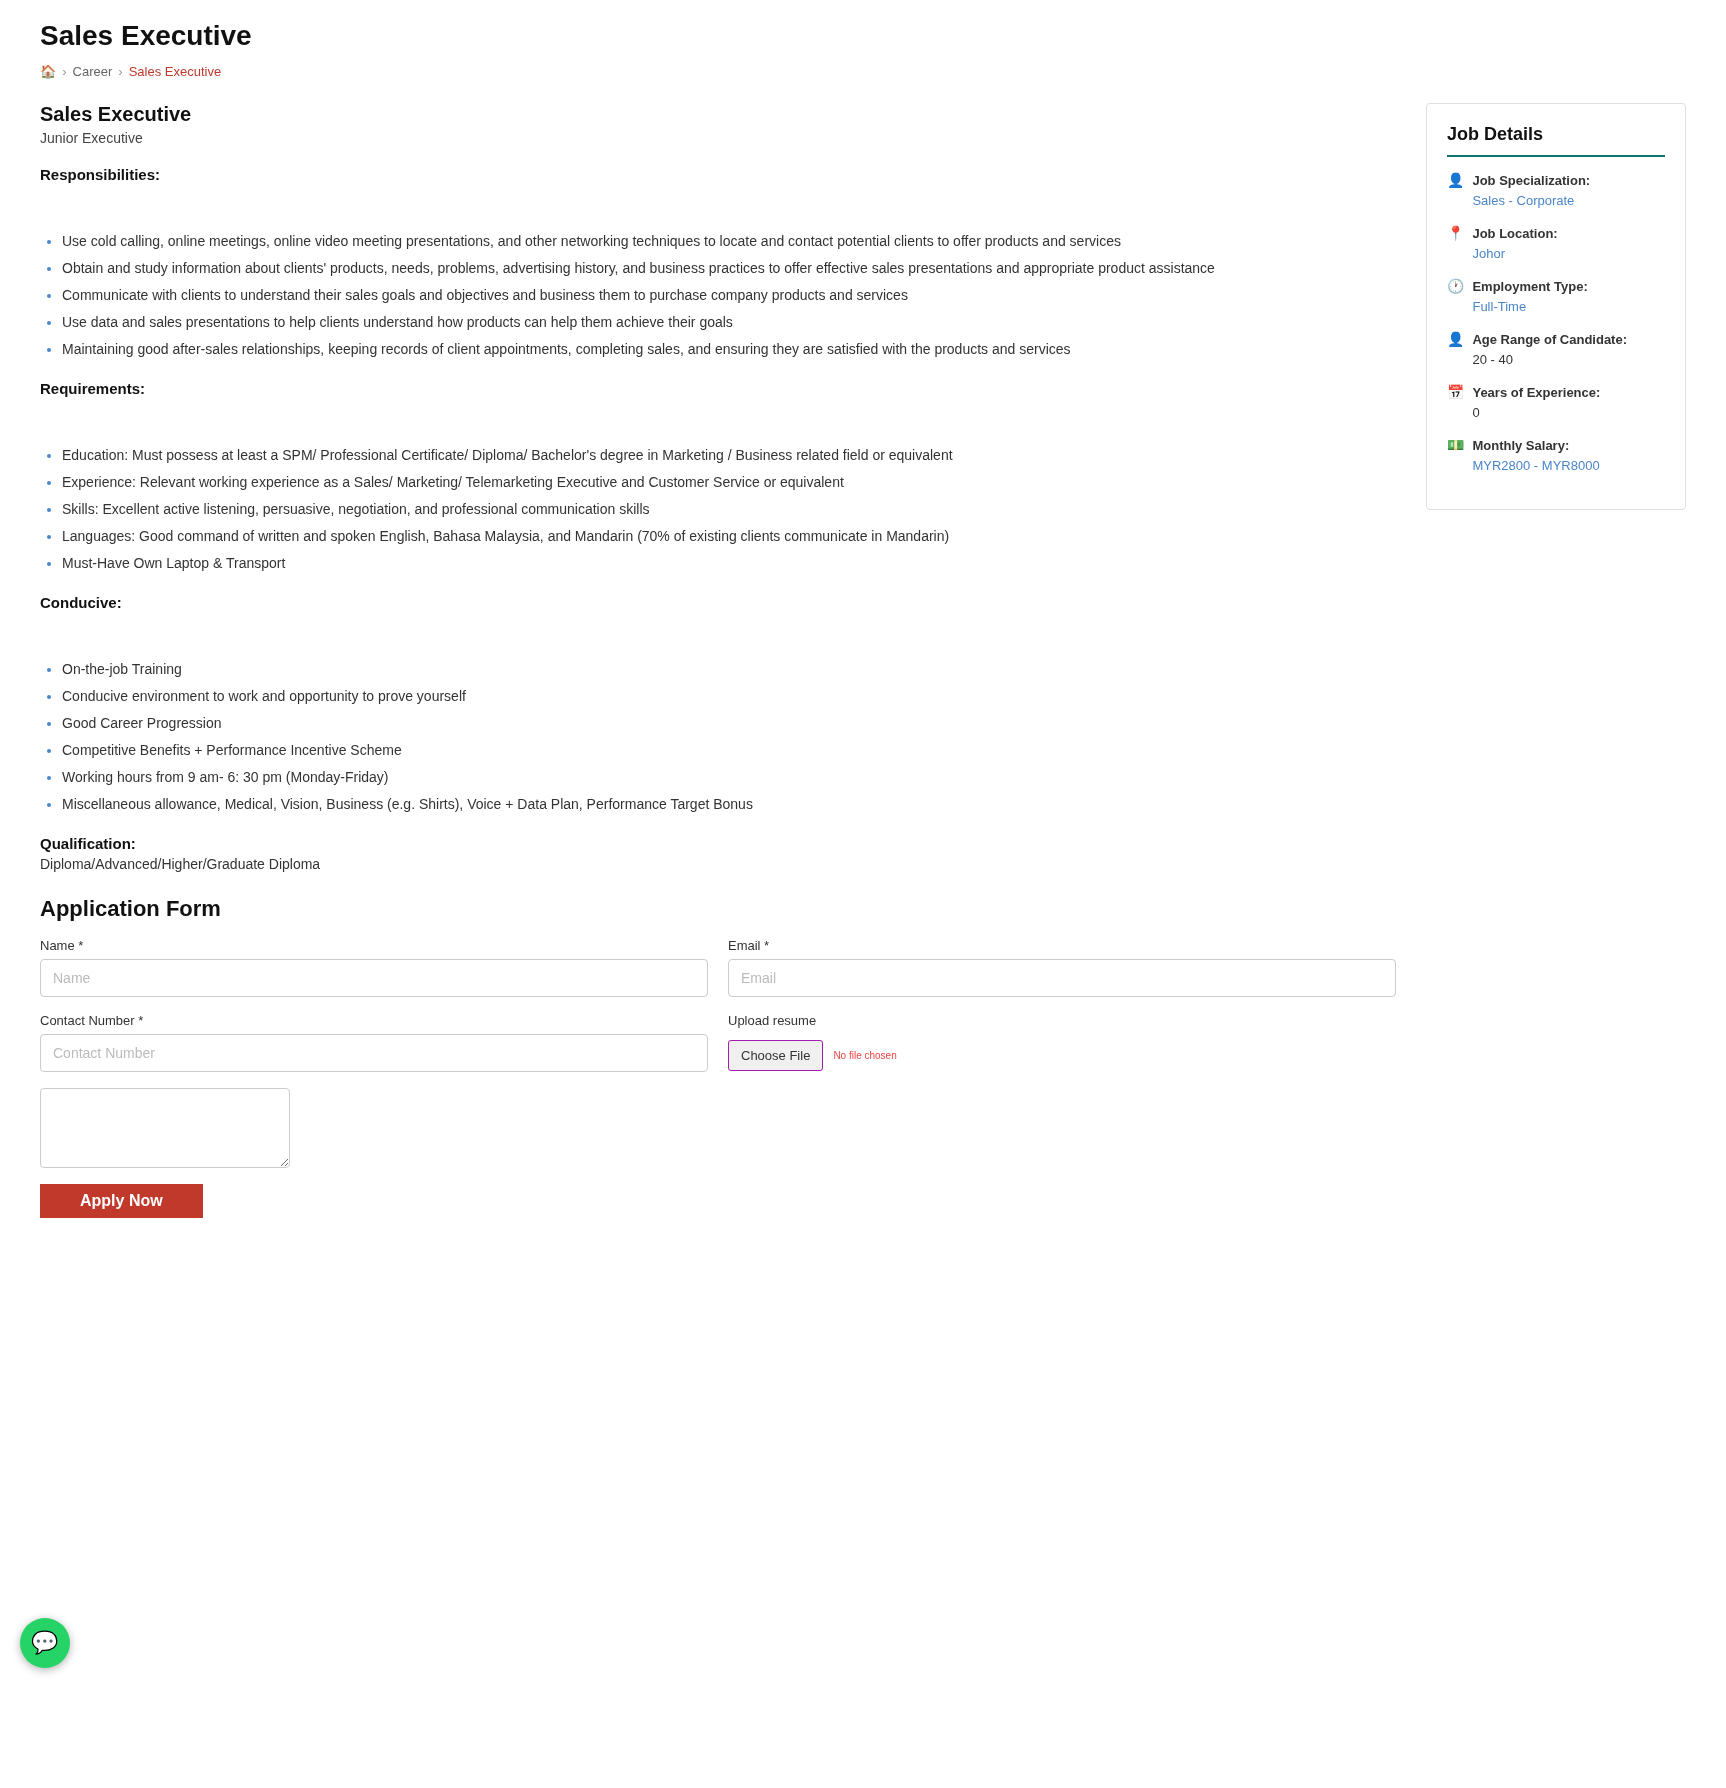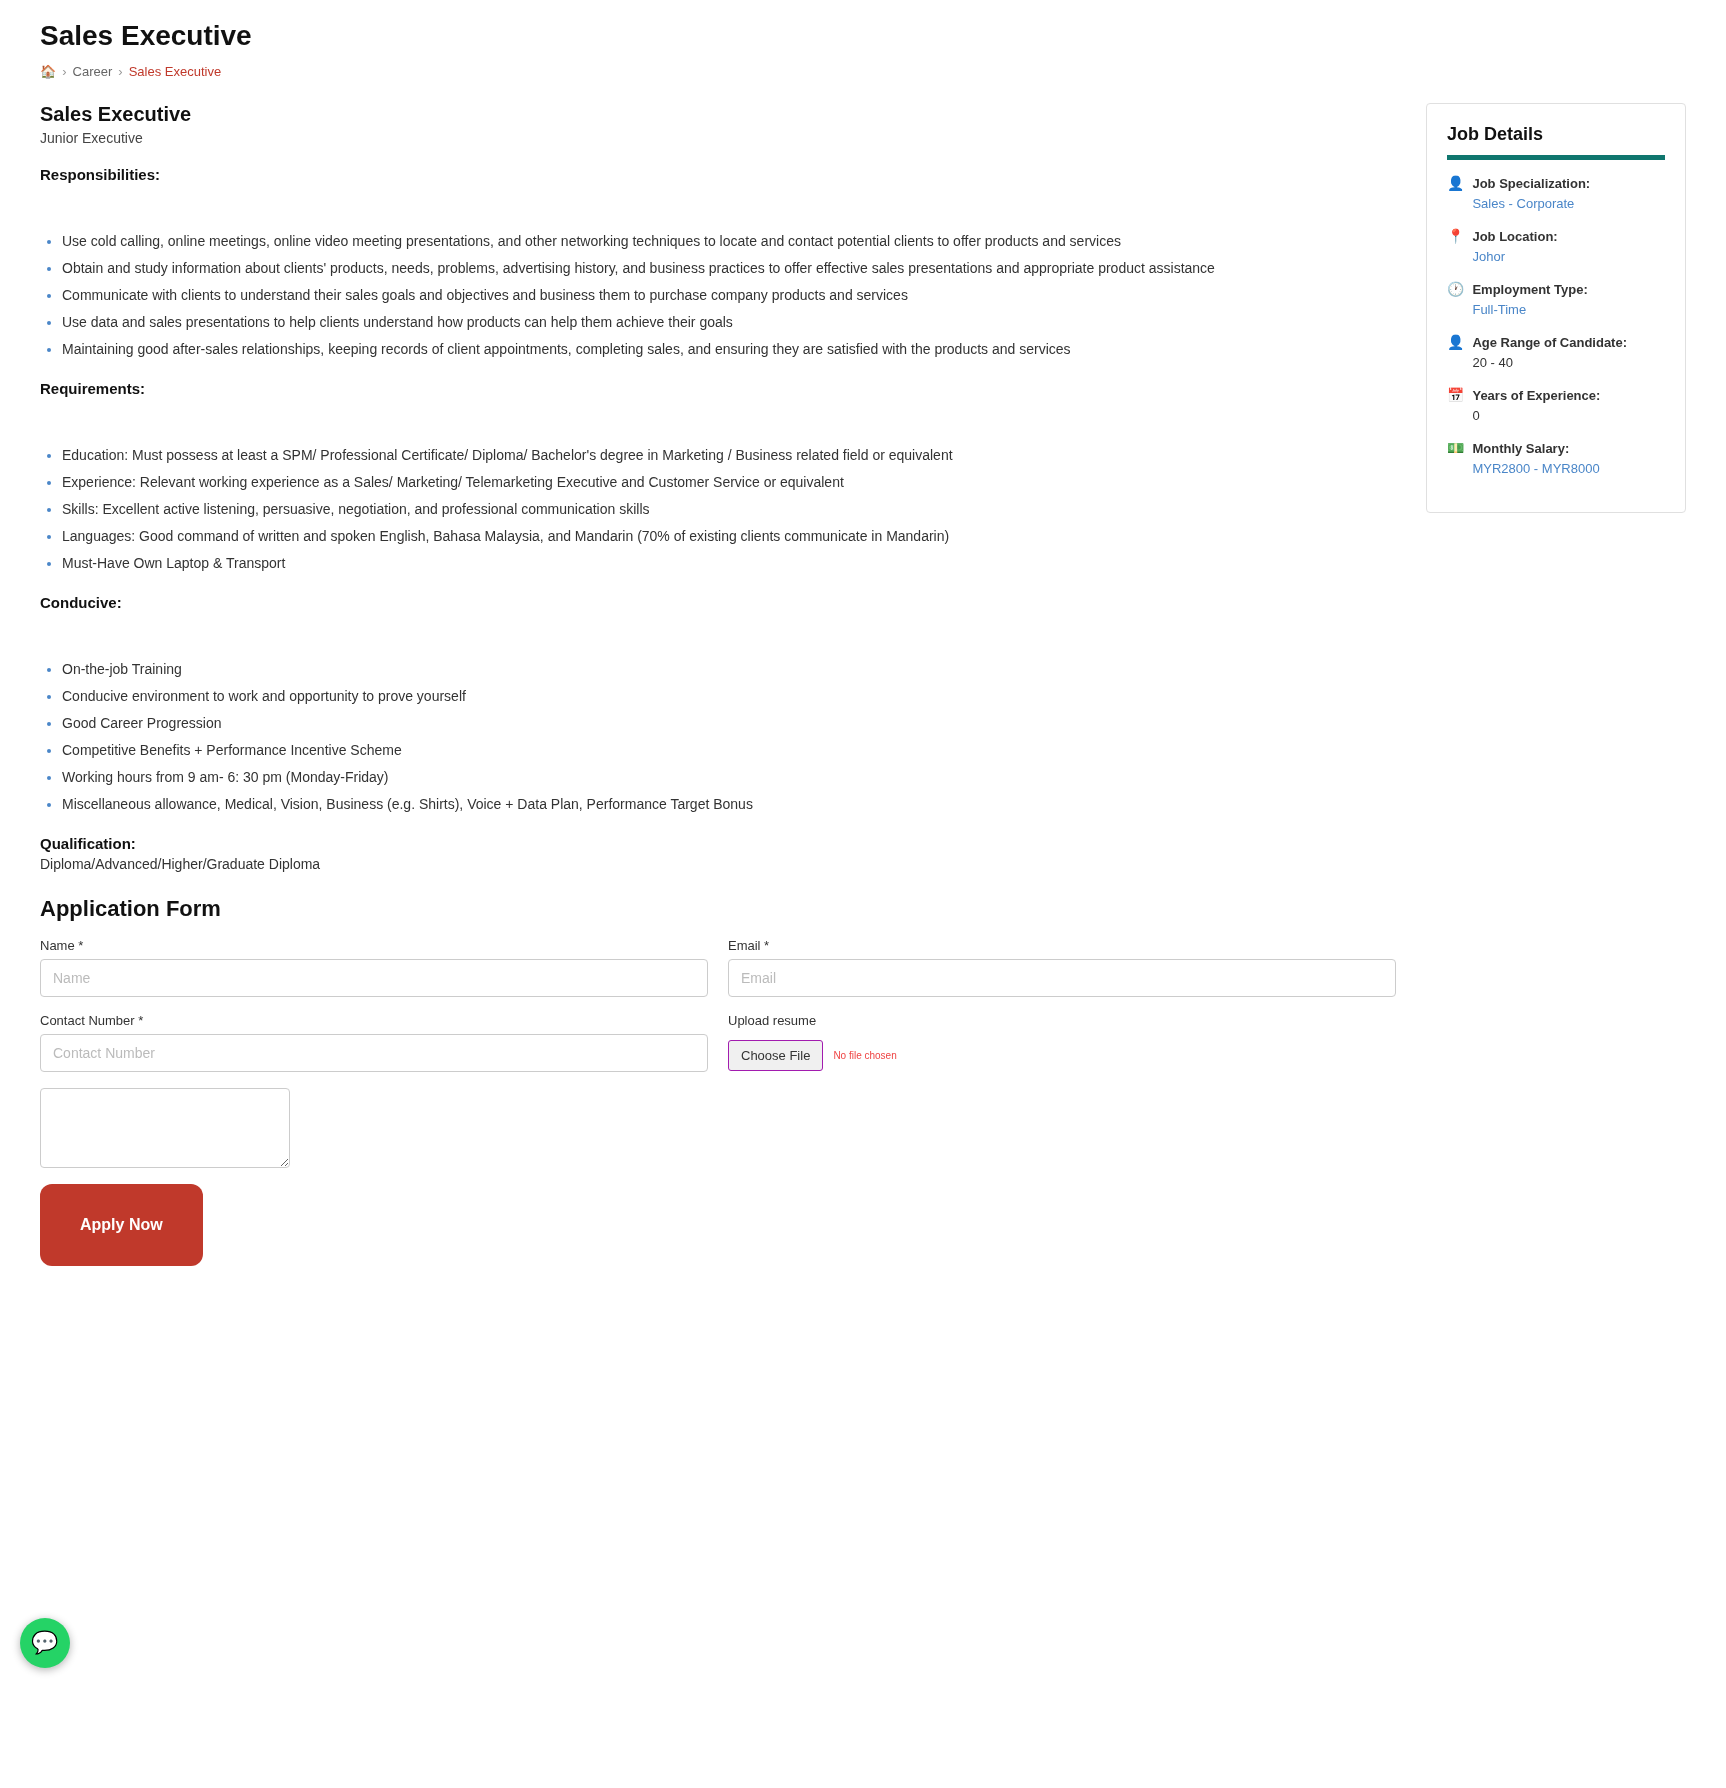--- a/index.html
+++ b/index.html
@@ -144,35 +144,35 @@
       padding: 8px;
       font-size: 14px;
       resize: vertical;
       margin-bottom: 16px;
       display: block;
     }
     .apply-btn {
       background: #c0392b;
       color: #fff;
       border: none;
-      border-radius: 12px;
-      padding: 32px 40px;
+      border-radius: 0;
+      padding: 8px 40px;
       font-size: 16px;
       font-weight: 600;
       cursor: pointer;
     }
 
     
     .sidebar h3 {
       font-size: 18px;
       font-weight: bold;
       color: #111;
       margin-bottom: 14px;
       padding-bottom: 10px;
-      border-bottom: 5px solid #0f766e;
+      border-bottom: 2px solid #0f766e;
     }
     .job-detail-item {
       display: flex;
       align-items: flex-start;
       gap: 8px;
       margin-bottom: 14px;
       font-size: 13px;
       color: #333;
     }
     .job-detail-item .icon-wrap {

